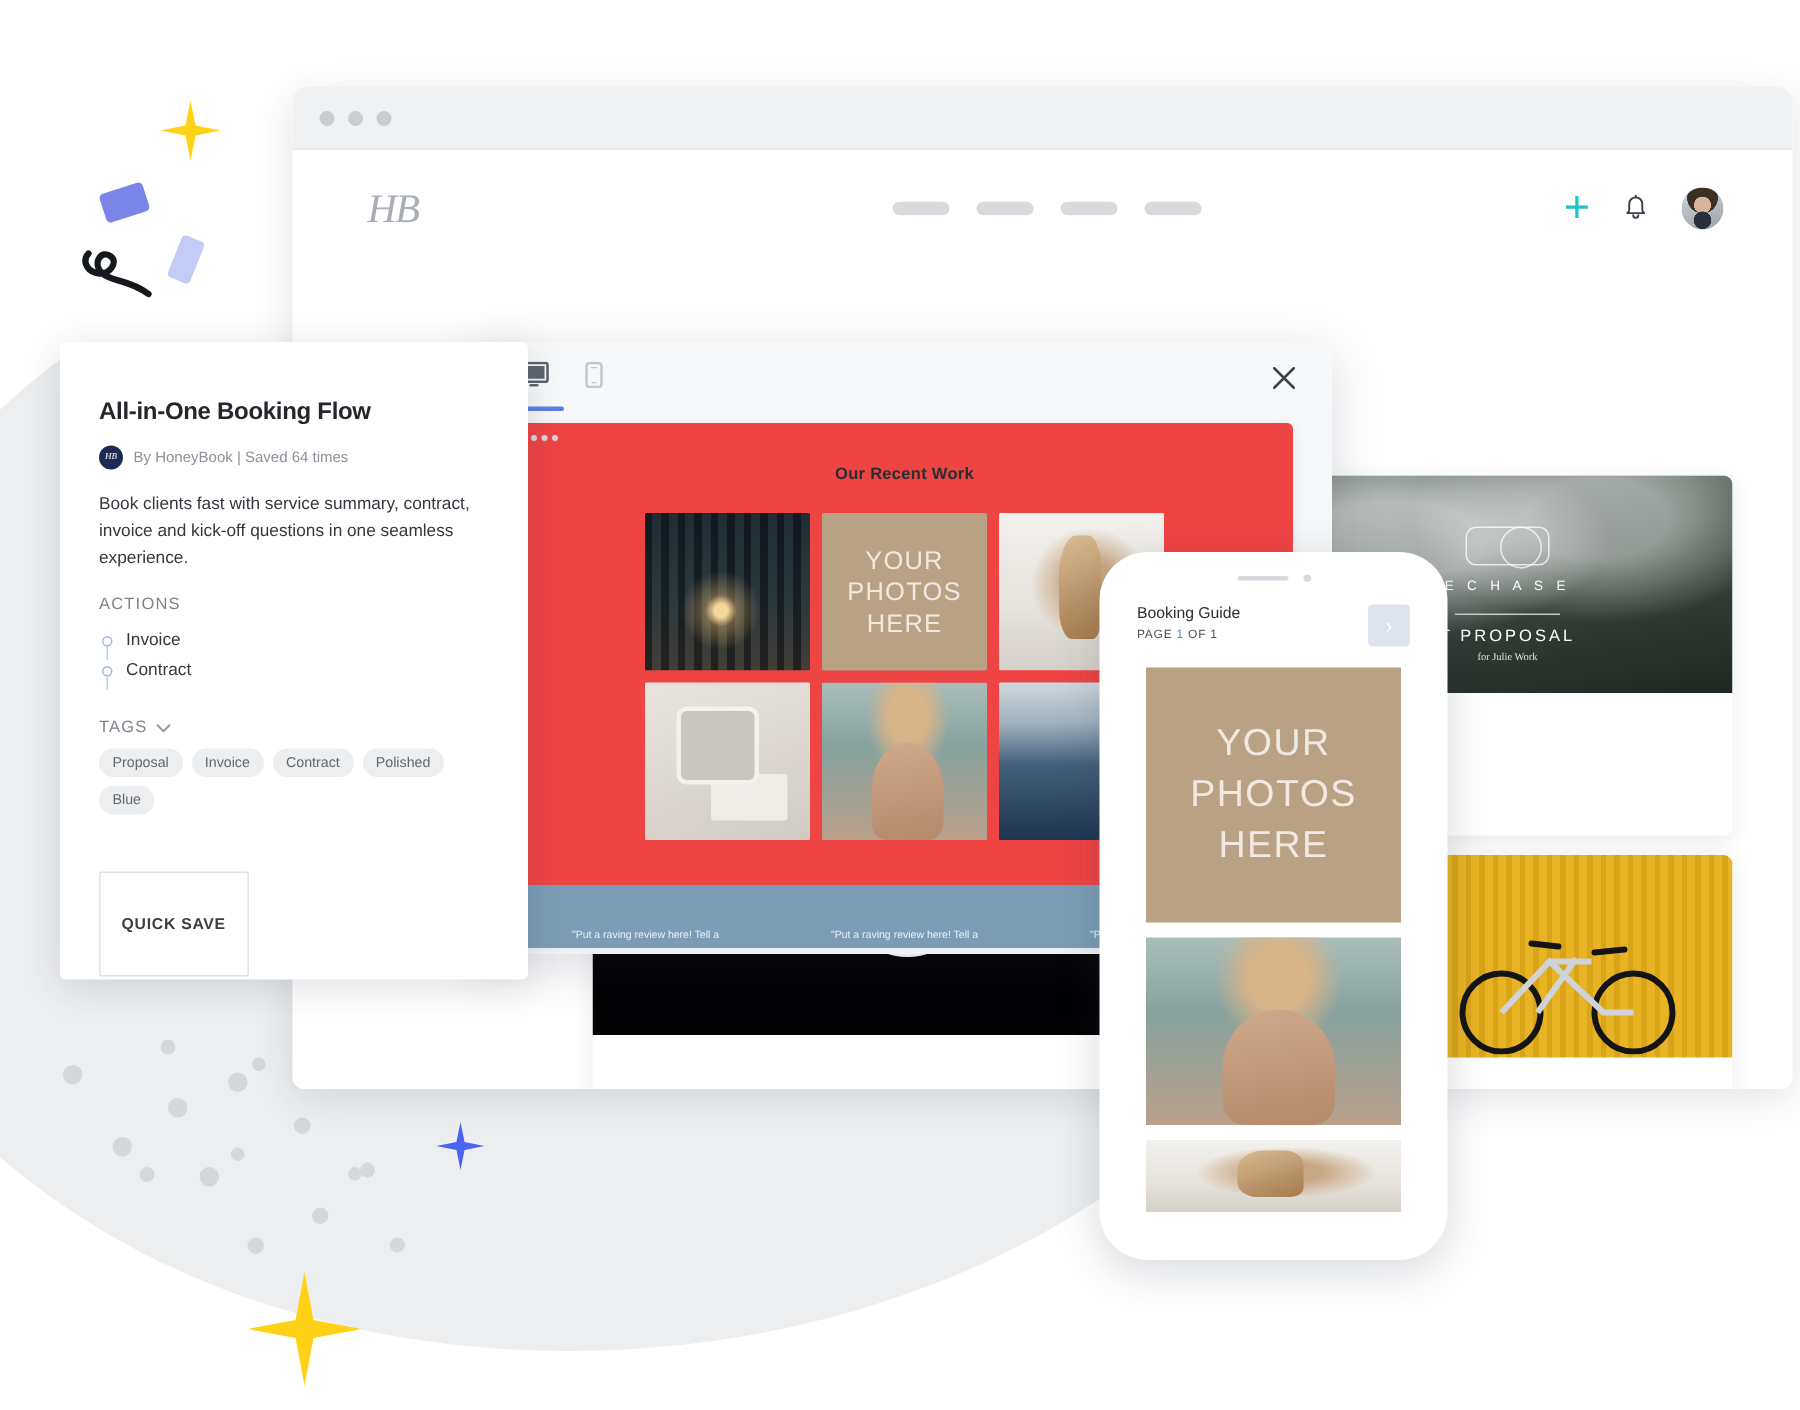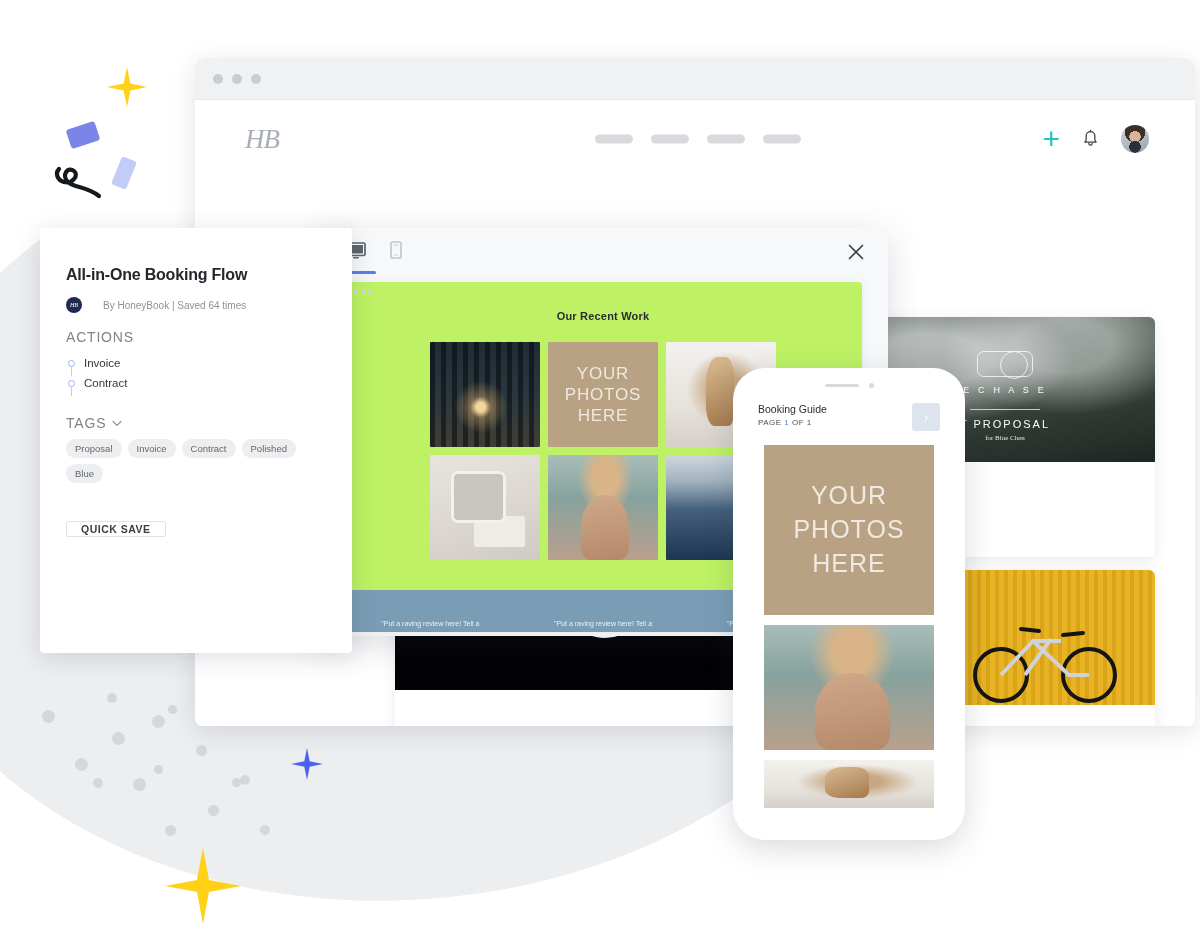--- a/index.html
+++ b/index.html
@@ -113,21 +113,21 @@
     box-shadow:0 8px 34px rgba(40,50,70,.17);
     overflow:hidden;
   }
   .modal-head { height:48px; position:relative; display:flex; align-items:center; padding-left:28px; gap:24px; }
   .dev-tab { position:relative; padding-bottom:0; cursor:pointer; }
   .tab-underline{position:absolute;left:-4px;bottom:-11px;width:34px;height:2.6px;background:#5b7ee5;border-radius:2px;}
   .modal-close{position:absolute;right:22px;top:14px;width:20px;height:20px;cursor:pointer;}
 
   .preview-pane {
     position:absolute; left:26px; top:54px; width:518px; height:350px;
-    background:#bef264; border-radius:4px 4px 0 0; box-shadow:0 2px 10px rgba(40,50,70,.08);
+    background:#ef4444; border-radius:4px 4px 0 0; box-shadow:0 2px 10px rgba(40,50,70,.08);
     overflow:hidden;
   }
   .pp-dots{display:flex;gap:3px;padding:8px 0 0 10px;}
   .pp-dot{width:4px;height:4px;border-radius:50%;background:#d3d6d9;}
   .pp-title{text-align:center;font-size:11px;font-weight:bold;color:#2a2d33;margin-top:16px;letter-spacing:.2px;}
   .grid{display:grid;grid-template-columns:repeat(3,110px);gap:8px;justify-content:center;margin-top:20px;}
   .cell{height:105px;border-radius:1px;background-size:cover;}
   .cell-text{background:#b9a183;display:flex;flex-direction:column;align-items:center;justify-content:center;}
   .cell-text span{color:#efe9e1;font-size:17px;line-height:1.25;letter-spacing:.8px;font-weight:300;}
   .review-bar{position:absolute;left:0;right:0;bottom:0;height:42px;background:#7a9db5;display:flex;align-items:flex-end;}
@@ -180,38 +180,38 @@
 
   
   .detail {
     position:absolute; left:8px; top:228px; width:312px; height:425px;
     background:#fff; border-radius:4px;
     box-shadow:0 5px 26px rgba(40,50,70,.15);
     padding:38px 26px 0 26px;
     margin-left:32px;
   }
   .d-title{font-size:16px;font-weight:bold;color:#23262b;letter-spacing:-.2px;}
-  .d-by{display:flex;align-items:center;gap:21px;margin-top:13px;}
+  .d-by{display:flex;align-items:center;gap:7px;margin-top:13px;}
   .d-badge{width:16px;height:16px;border-radius:50%;background:#1f2a52;color:#fff;font-size:6px;
     display:flex;align-items:center;justify-content:center;font-family:"Liberation Serif",serif;font-style:italic;}
   .d-by-t{font-size:10px;color:#8d9199;}
   .d-desc{margin-top:15px;font-size:11.5px;color:#34383e;line-height:1.55;}
-  .d-lab{margin-top:16px;font-size:14px;letter-spacing:.8px;color:#7e838b;}
+  .d-lab{margin-top:16px;font-size:11px;letter-spacing:.8px;color:#7e838b;}
   .d-actions{margin-top:8px;position:relative;padding-left:2px;}
   .d-act{display:flex;align-items:center;gap:9px;height:20px;}
   .d-ring{width:7px;height:7px;border-radius:50%;border:1.3px solid #9fb4e8;background:#fff;flex:none;}
   .d-act-t{font-size:11.5px;color:#34383e;}
   .d-conn{position:absolute;left:4.5px;width:1px;height:9px;background:#bfcdea;}
   .d-tags-row{margin-top:22px;display:flex;align-items:center;gap:6px;}
   .d-chev{font-size:9px;color:#7e838b;}
   .d-tags{margin-top:8px;display:flex;flex-wrap:wrap;gap:6px;}
   .tag{background:#eceef0;color:#63676e;font-size:9.5px;padding:4px 9px;border-radius:10px;}
   .d-btns{margin-top:38px;display:flex;gap:4px;}
   .btn-q{background:#fff;border:1px solid #e0e2e5;color:#3a3e44;font-size:10.5px;font-weight:bold;letter-spacing:.5px;
-    padding:1px 14px;border-radius:2px;cursor:pointer;}
+    padding:28px 14px;border-radius:2px;cursor:pointer;}
   .btn-e{background:#4ec0be;border:none;color:#fff;font-size:10.5px;font-weight:bold;letter-spacing:.5px;
     padding:11px 22px;border-radius:2px;cursor:pointer;}
 </style>
 </head>
 <body>
 
 <div id="stage">
 
   <div class="swoosh"></div>
   <div class="swoosh-mask-top"></div>
@@ -275,21 +275,21 @@
         </div>
       </div>
 
 
       <div class="bg-card cardA">
         <div class="cardA-img">
           <div class="cardA-logo"></div>
           <div class="cardA-brand">E C H A S E</div>
           <div class="cardA-rule"></div>
           <div class="cardA-t1">T PROPOSAL</div>
-          <div class="cardA-t2">for Blue Chen</div>
+          <div class="cardA-t2">for Julie Work</div>
         </div>
         <div class="cardA-body">
           <div class="cardA-h">NE OF A KIND</div>
           <div class="cardA-hr"></div>
           <div class="cardA-p" style="white-space:pre-line">roposal was constructed
 e answers and the details of
 u don't hesitate to reach out if</div>
         </div>
       </div>
 
@@ -398,20 +398,21 @@
       </div>
     </div>
   </div>
 
   <div class="detail">
     <div class="d-title">All-in-One Booking Flow</div>
     <div class="d-by">
       <span class="d-badge">HB</span>
       <span class="d-by-t">By HoneyBook | Saved 64 times</span>
     </div>
+    <div class="d-desc">Book clients fast with service summary, contract, invoice and kick-off questions in one seamless experience.</div>
 
     <div class="d-lab">ACTIONS</div>
     <div class="d-actions">
       <div class="d-conn" style="top:14px;"></div>
       <div class="d-conn" style="top:34px;"></div>
       <div class="d-act">
         <span class="d-ring"></span>
         <span class="d-act-t">Invoice</span>
       </div>
       <div class="d-act">

